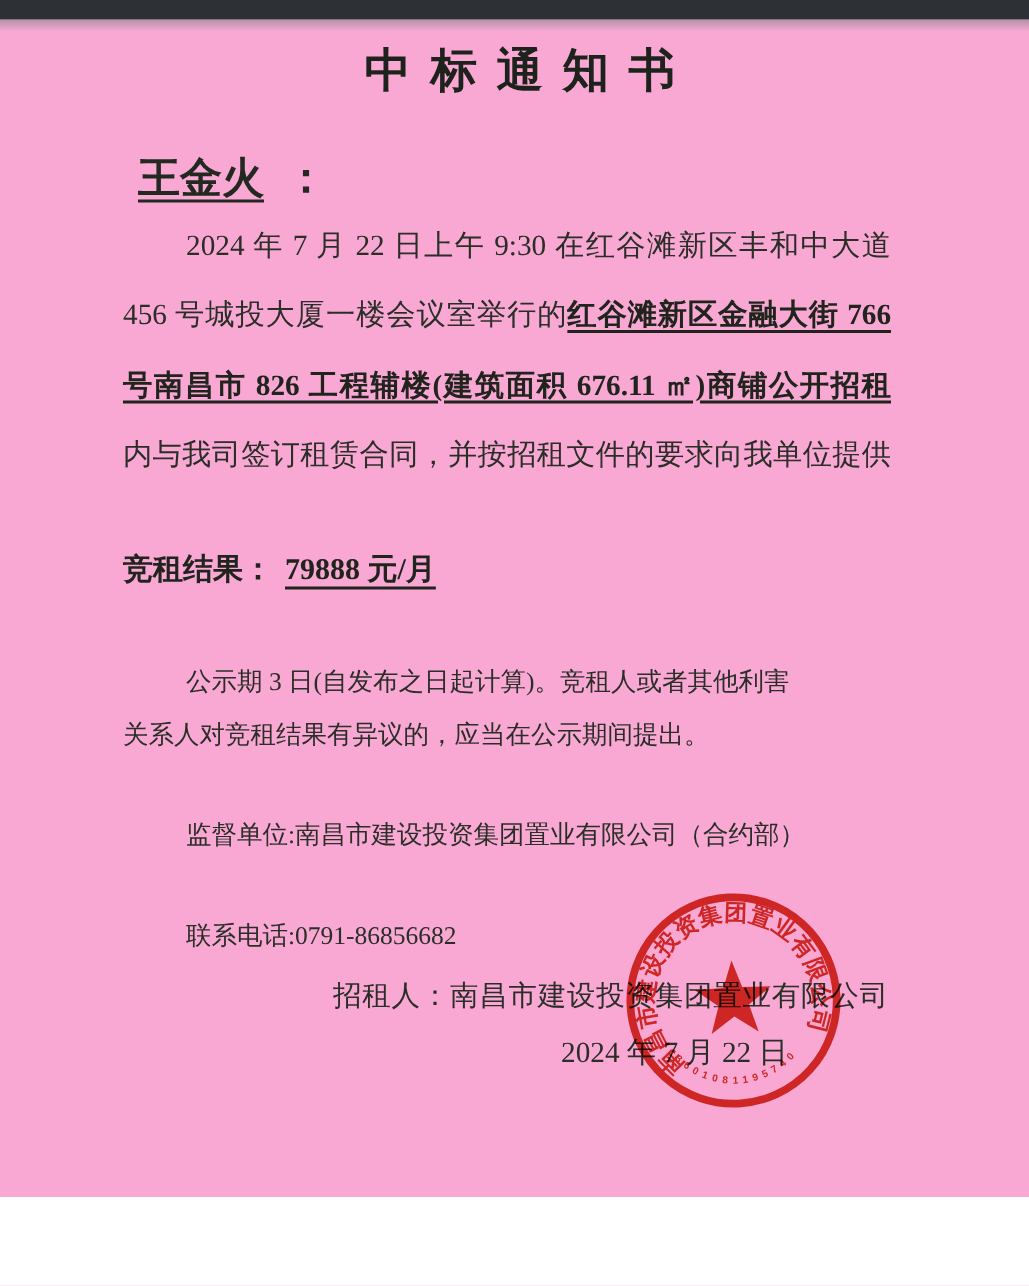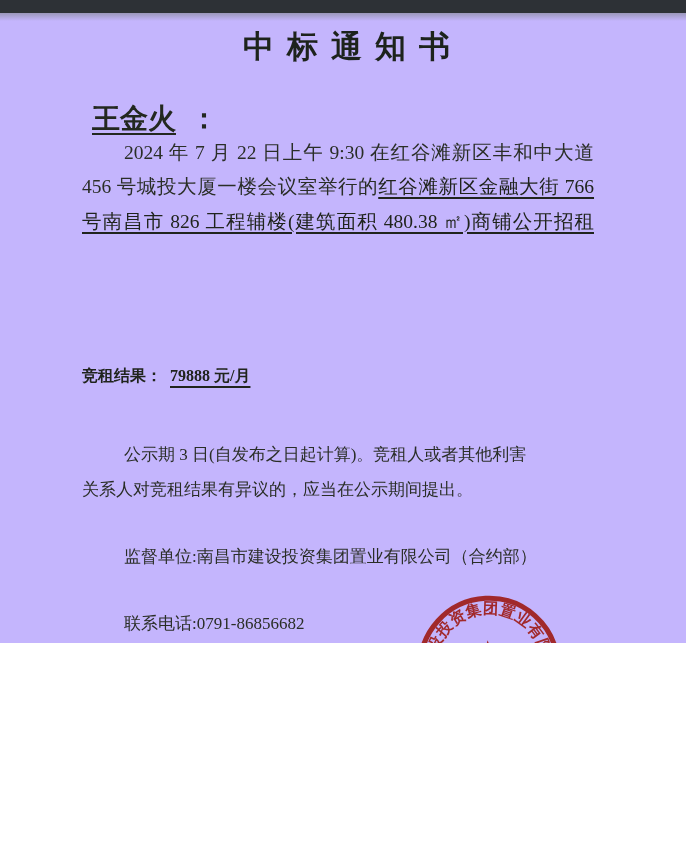--- a/index.html
+++ b/index.html
@@ -1,19 +1,19 @@
 <!DOCTYPE html>
 <html><head>
 <meta charset="utf-8">
 <style>
   html,body{margin:0;padding:0;background:#ffffff;}
   .page{
     position:relative;
-    width:686px;height:643px;
-    background:#c4b5fd;
+    width:686px;height:798px;
+    background:#f9a8d4;
     overflow:hidden;
     font-family:"Liberation Serif","DejaVu Serif",serif;
     color:#2a2e27;
   }
   .topbar{
     position:absolute;left:0;top:0;width:686px;height:13px;
     background:#2d3136;
   }
   .scan-shadow{
     position:absolute;left:0;top:13px;width:686px;height:8px;
@@ -38,32 +38,33 @@
     padding-right:14px;
   }
   .para{
     position:absolute;left:82px;top:136px;width:512px;
     font-size:19.5px;line-height:34.3px;
   }
   .jline{
     text-align:justify;
     text-align-last:justify;
     white-space:normal;
+    margin-top:12px;
   }
   .lastline{text-align:left;text-align-last:left;}
   .indent{text-indent:42px;}
   .hl{
-    font-weight:normal;color:#20241d;
+    font-weight:bold;color:#20241d;
     text-decoration:underline;
     text-underline-offset:4px;
     text-decoration-thickness:1.6px;
   }
   .result-line{
     position:absolute;left:82px;top:366px;
-    font-size:16px;font-weight:bold;color:#20241d;
+    font-size:20px;font-weight:bold;color:#20241d;
   }
   .result-line .value{
     text-decoration:underline;
     text-underline-offset:5px;
     text-decoration-thickness:1.6px;
     padding:0 18px 0 8px;
   }
   .publicity{
     position:absolute;left:82px;top:437px;width:512px;
     font-size:17px;line-height:35px;
@@ -101,21 +102,22 @@
 
   <div class="doc-title">中标通知书</div>
 
   <div class="salutation">
     <span class="name">王金火</span><span>：</span>
   </div>
 
   <div class="para">
     <div class="jline indent">2024 年 7 月 22 日上午 9:30 在红谷滩新区丰和中大道</div>
     <div class="jline"><span>456 号城投大厦一楼会议室举行的</span><span class="hl">红谷滩新区金融大街 766</span></div>
-    <div class="jline"><span class="hl">号南昌市 826 工程辅楼(建筑面积 480.38 ㎡)商铺公开招租</span></div>
+    <div class="jline"><span class="hl">号南昌市 826 工程辅楼(建筑面积 676.11 ㎡)商铺公开招租</span></div>
+    <div class="jline">内与我司签订租赁合同，并按招租文件的要求向我单位提供</div>
   </div>
 
   <div class="result-line">
     <span>竞租结果：</span><span class="value">79888 元/月</span>
   </div>
 
   <div class="publicity">
     <div class="indent">公示期 3 日(自发布之日起计算)。竞租人或者其他利害</div>
     <div>关系人对竞租结果有异议的，应当在公示期间提出。</div>
     <div class="ind">监督单位:南昌市建设投资集团置业有限公司（合约部）</div>

